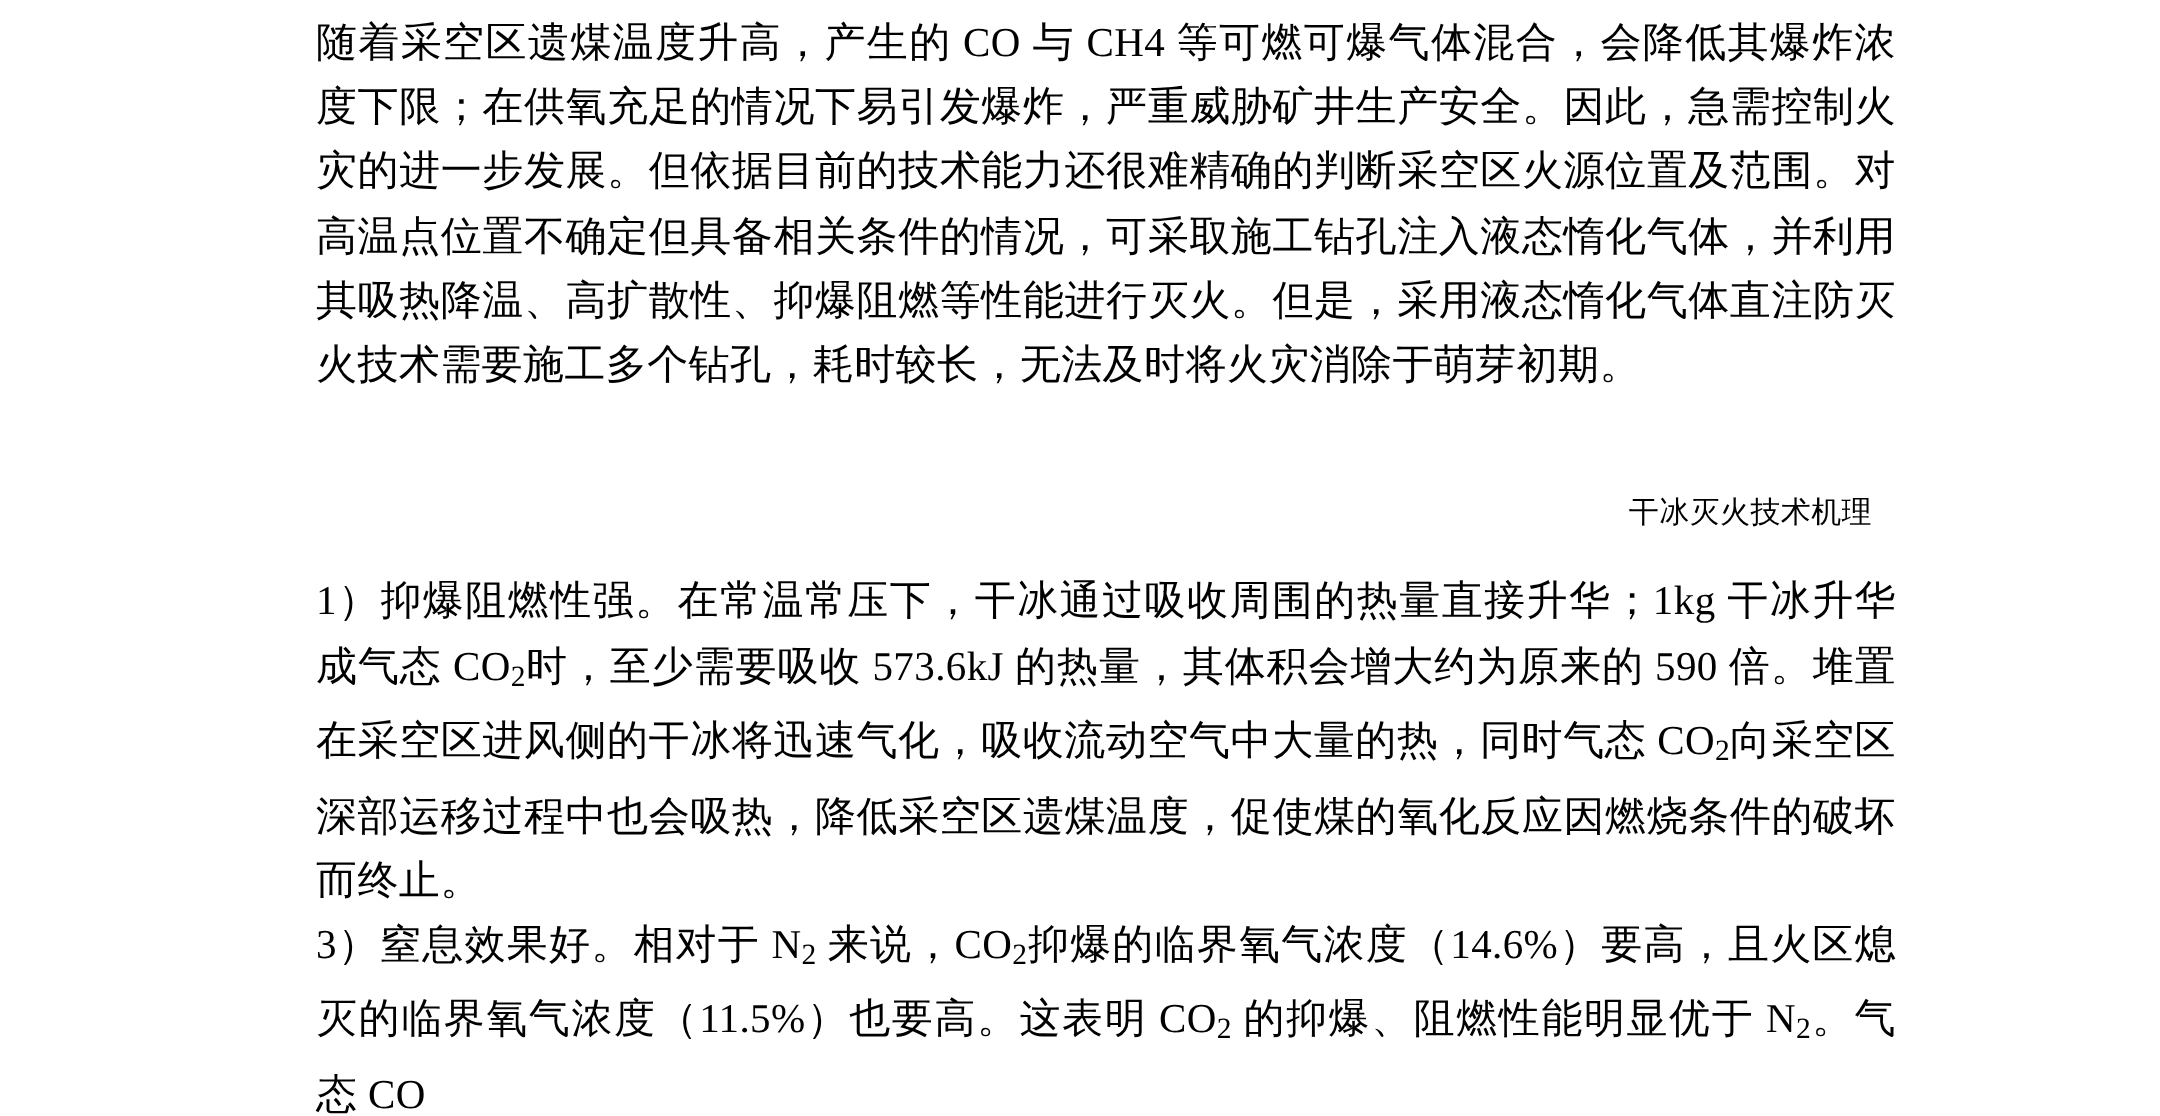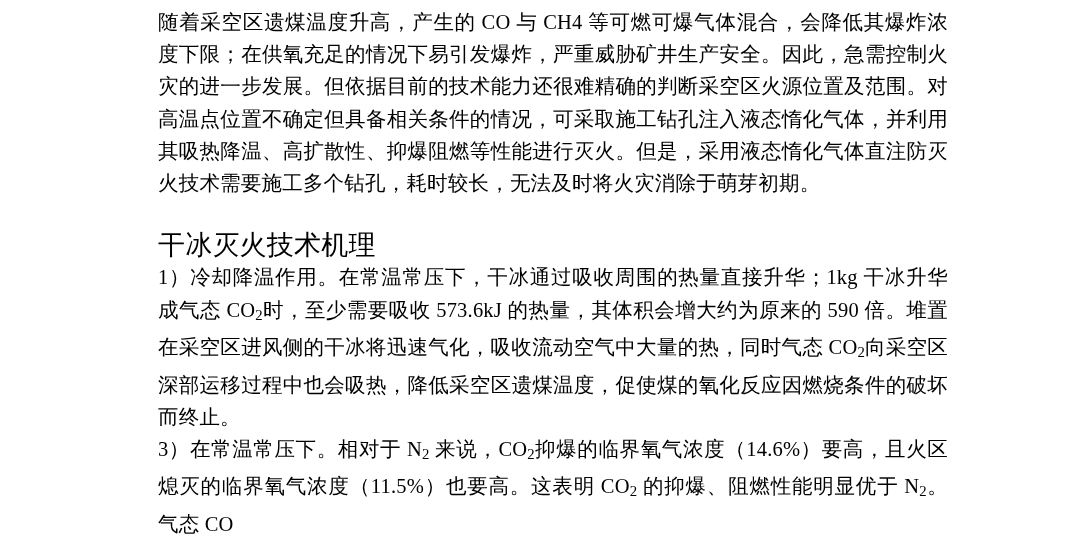--- a/index.html
+++ b/index.html
@@ -34,43 +34,43 @@
     text-justify: inter-ideograph;
     letter-spacing: 0.2px;
   }
   p.para.first {
     margin-top: 6px;
   }
   .spacer {
     height: 30px;
   }
   .heading {
-    margin: 0;
-    font-size: 27px;
+    margin: 12px;
+    font-size: 15px;
     line-height: 32.2px;
-    text-align: left;
+    text-align: right;
     letter-spacing: 0.2px;
   }
   sub {
     font-size: 0.72em;
     vertical-align: -0.22em;
     letter-spacing: 0;
   }
 </style>
 </head>
 <body>
 
 <div class="page">
   <div class="doc-body">
 
     <p class="para first">随着采空区遗煤温度升高，产生的 CO 与 CH4 等可燃可爆气体混合，会降低其爆炸浓度下限；在供氧充足的情况下易引发爆炸，严重威胁矿井生产安全。因此，急需控制火灾的进一步发展。但依据目前的技术能力还很难精确的判断采空区火源位置及范围。对高温点位置不确定但具备相关条件的情况，可采取施工钻孔注入液态惰化气体，并利用其吸热降温、高扩散性、抑爆阻燃等性能进行灭火。但是，采用液态惰化气体直注防灭火技术需要施工多个钻孔，耗时较长，无法及时将火灾消除于萌芽初期。</p>
 
     <div class="spacer"></div>
 
     <p class="heading">干冰灭火技术机理</p>
 
-    <p class="para"><span>1）</span><span>冷却降温作用。</span><span>在常温常压下，干冰通过吸收周围的热量直接升华；1kg 干冰升华成气态 CO</span><sub>2</sub><span>时，至少需要吸收 573.6kJ 的热量，其体积会增大约为原来的 590 倍。堆置在采空区进风侧的干冰将迅速气化，吸收流动空气中大量的热，同时气态 CO</span><sub>2</sub><span>向采空区深部运移过程中也会吸热，降低采空区遗煤温度，促使煤的氧化反应因燃烧条件的破坏而终止。</span></p>
+    <p class="para"><span>1）</span><span>抑爆阻燃性强。</span><span>在常温常压下，干冰通过吸收周围的热量直接升华；1kg 干冰升华成气态 CO</span><sub>2</sub><span>时，至少需要吸收 573.6kJ 的热量，其体积会增大约为原来的 590 倍。堆置在采空区进风侧的干冰将迅速气化，吸收流动空气中大量的热，同时气态 CO</span><sub>2</sub><span>向采空区深部运移过程中也会吸热，降低采空区遗煤温度，促使煤的氧化反应因燃烧条件的破坏而终止。</span></p>
 
 
-    <p class="para"><span>3）</span><span>在常温常压下。</span><span>相对于 N</span><sub>2</sub><span> 来说，CO</span><sub>2</sub><span>抑爆的临界氧气浓度（14.6%）要高，且火区熄灭的临界氧气浓度（11.5%）也要高。这表明 CO</span><sub>2</sub><span> 的抑爆、阻燃性能明显优于 N</span><sub>2</sub><span>。气态 CO</span></p>
+    <p class="para"><span>3）</span><span>窒息效果好。</span><span>相对于 N</span><sub>2</sub><span> 来说，CO</span><sub>2</sub><span>抑爆的临界氧气浓度（14.6%）要高，且火区熄灭的临界氧气浓度（11.5%）也要高。这表明 CO</span><sub>2</sub><span> 的抑爆、阻燃性能明显优于 N</span><sub>2</sub><span>。气态 CO</span></p>
 
   </div>
 </div>
 
 </body></html>

